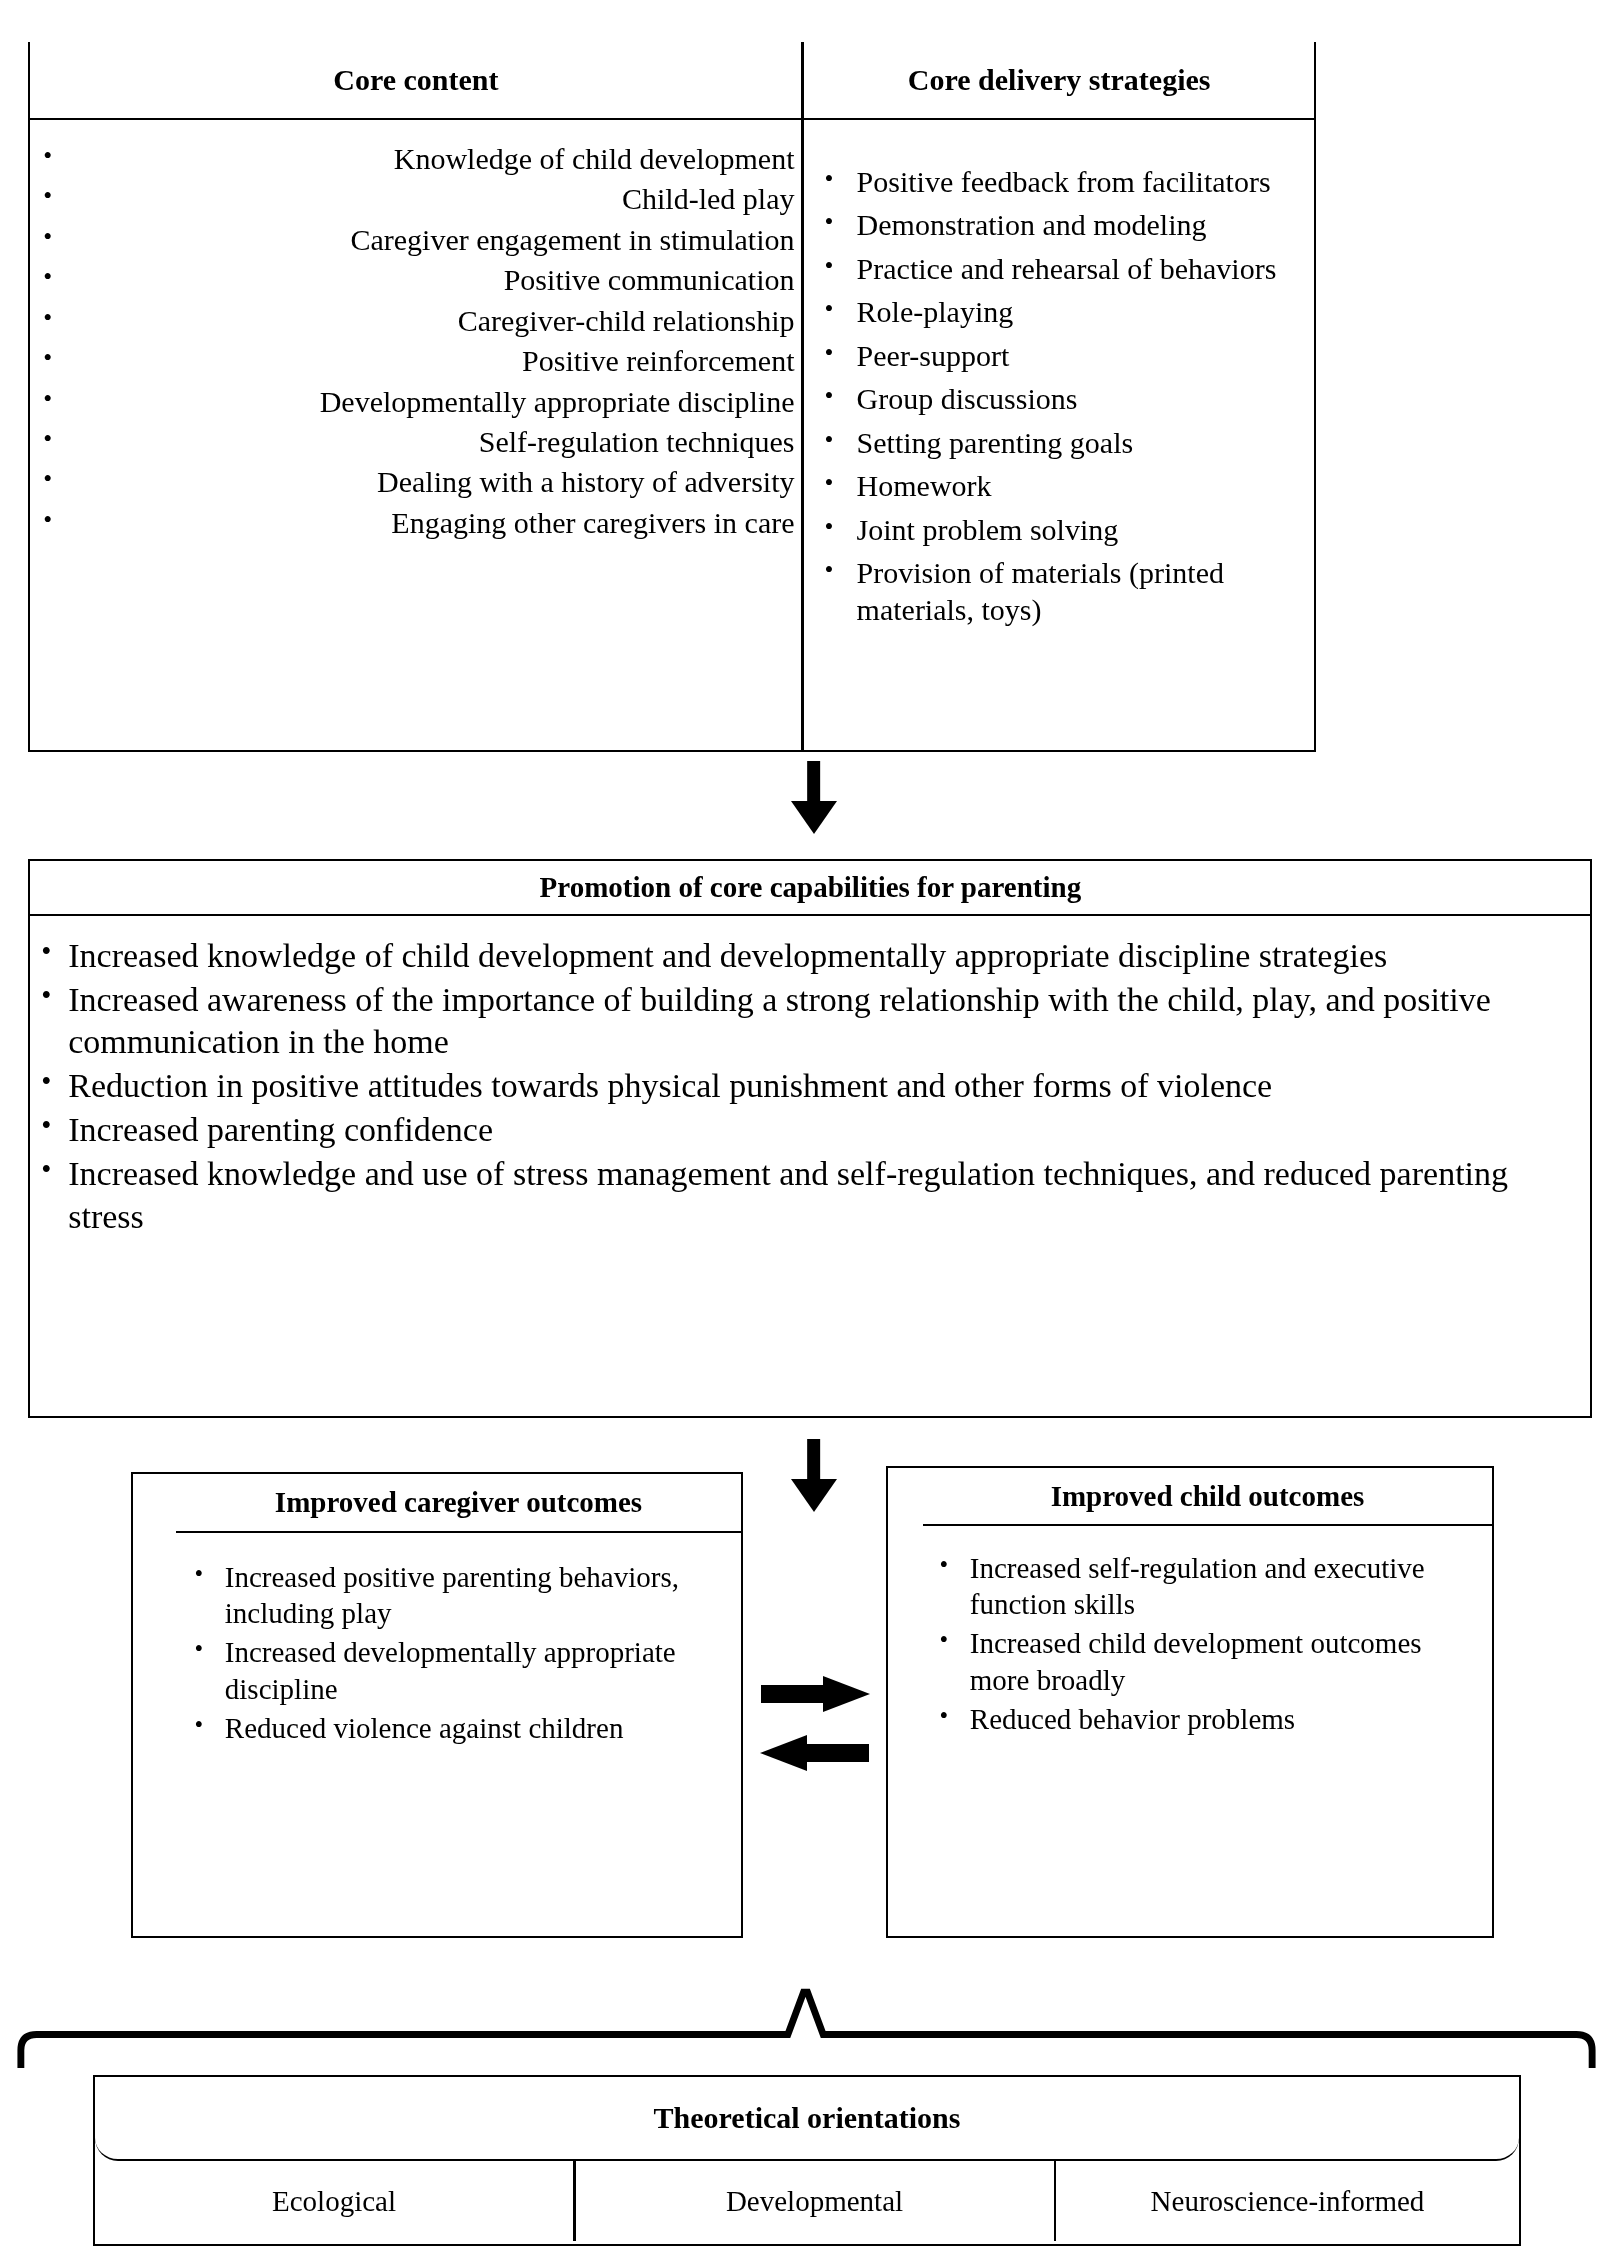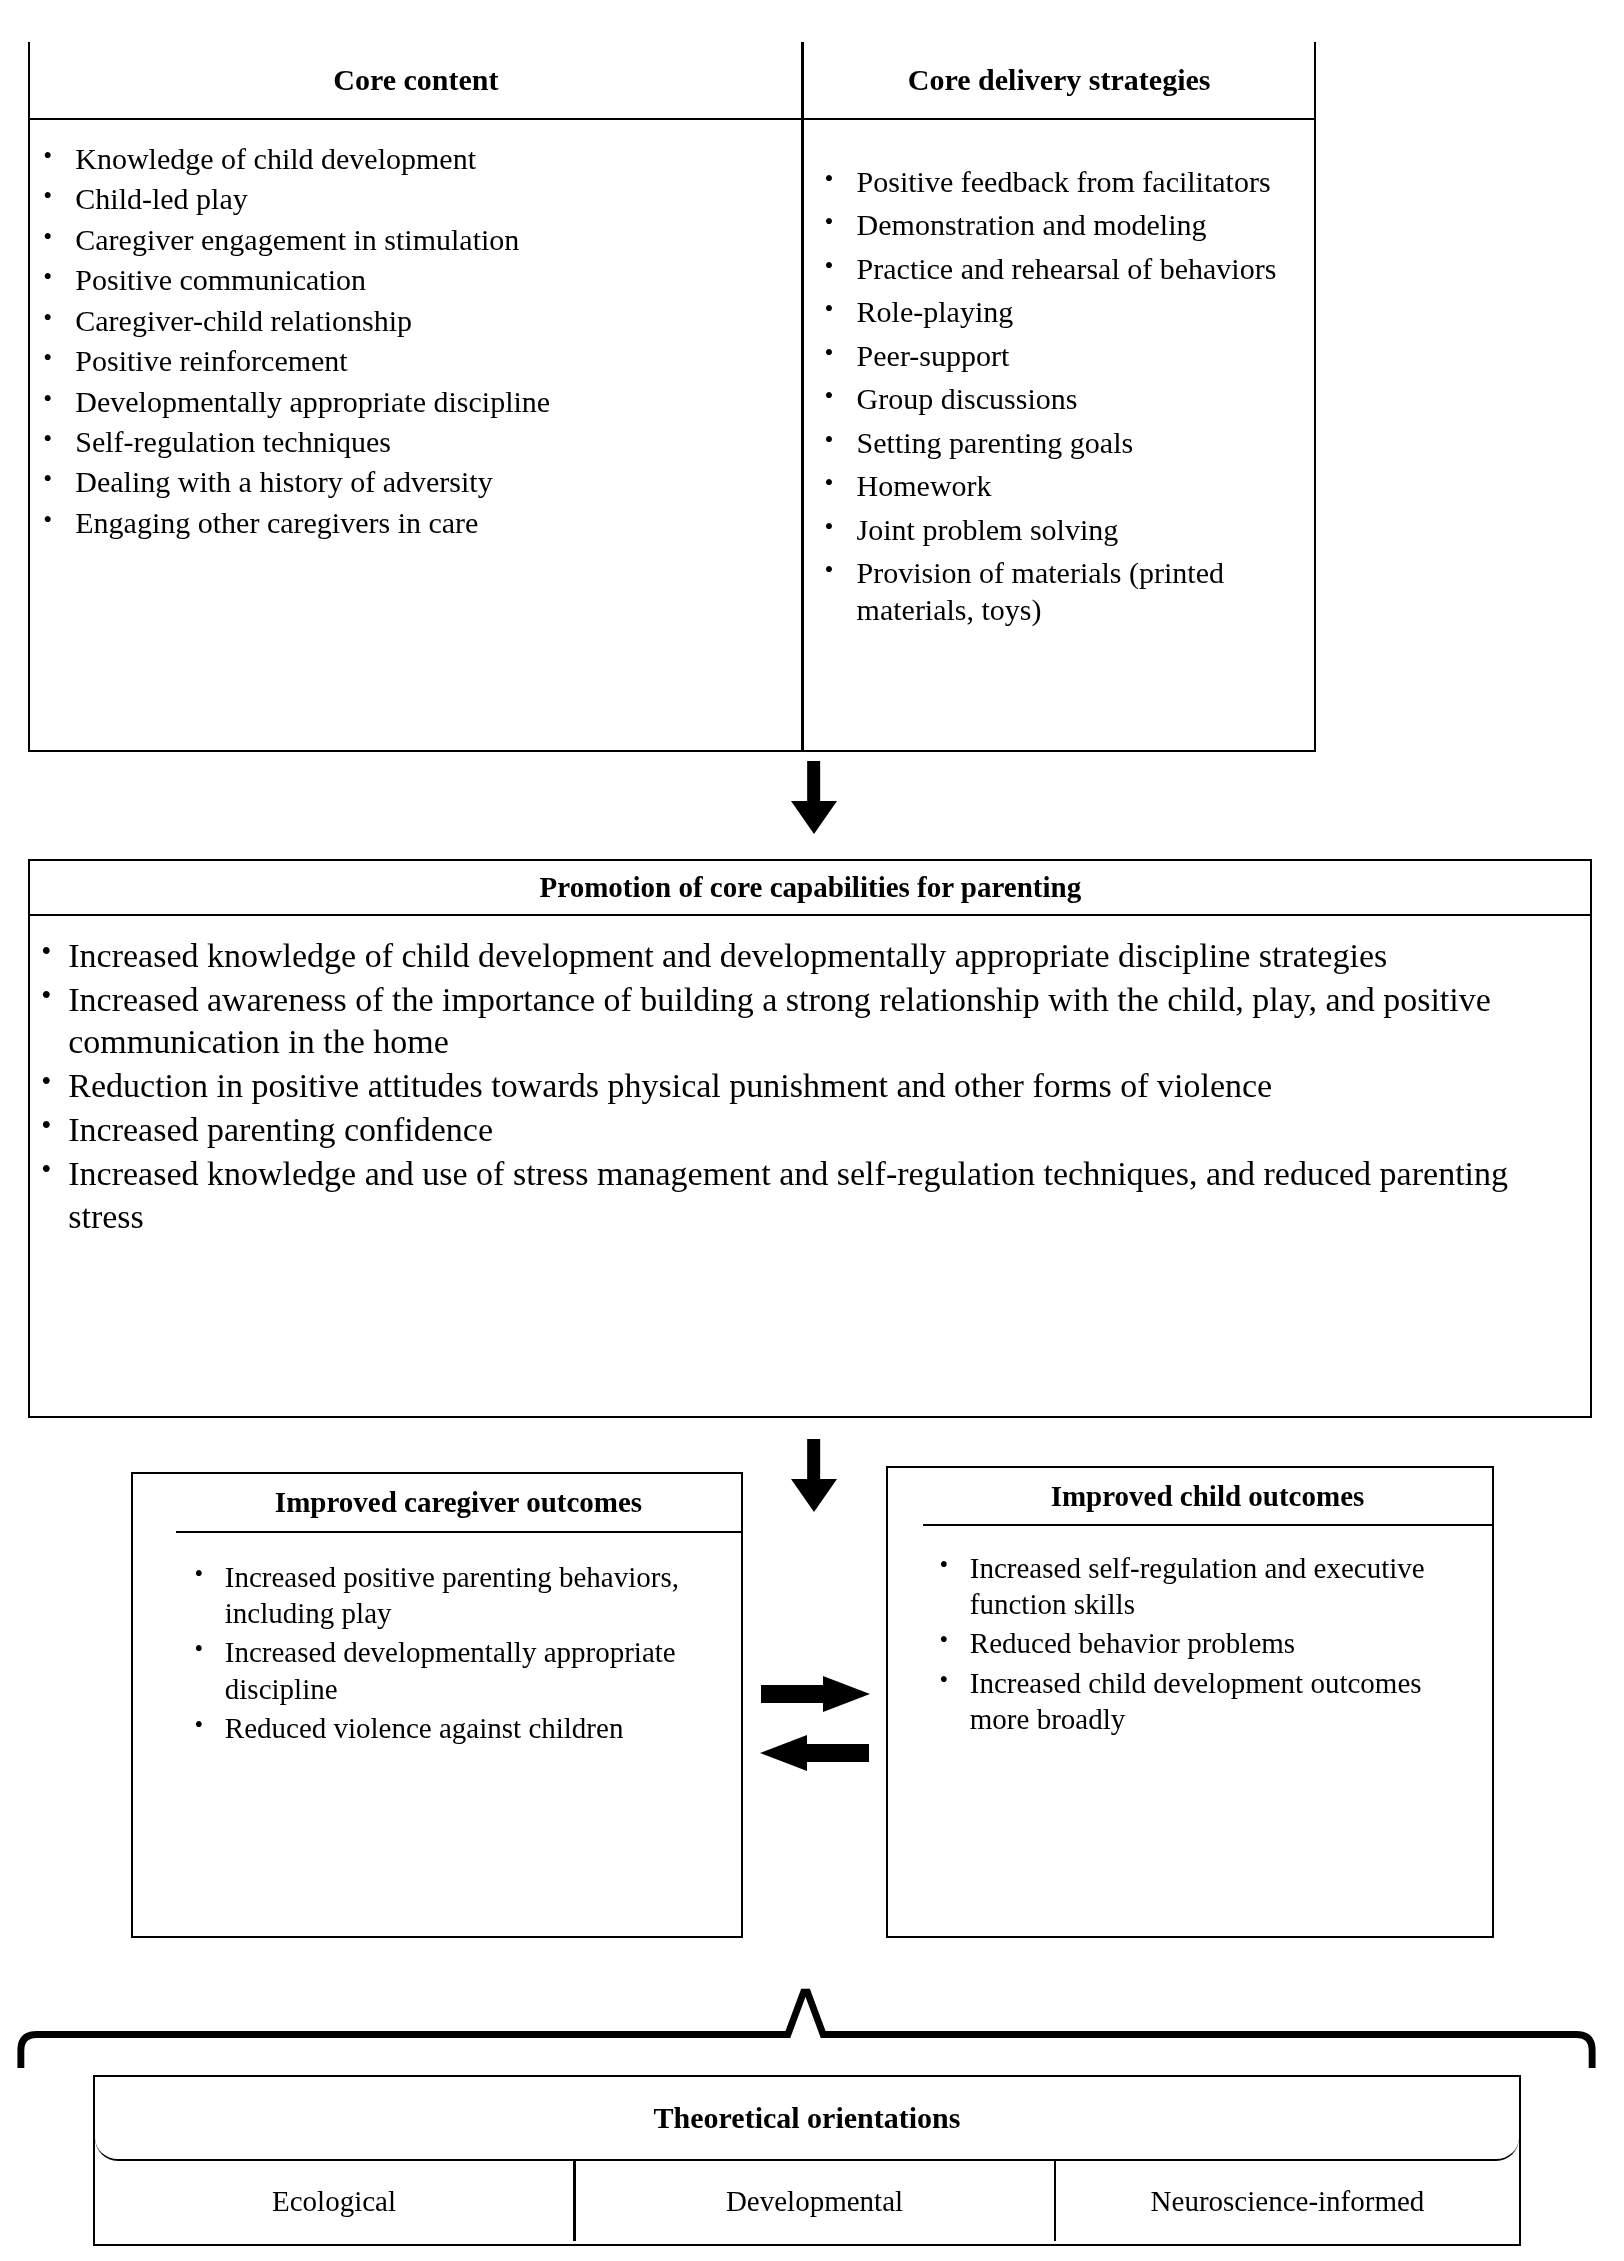--- a/index.html
+++ b/index.html
@@ -77,21 +77,21 @@
   }
   #tt-hdr-left  { width: 771px; }
   #tt-hdr-div   { width: 2.5px; background: #000; }
   #tt-hdr-right { flex: 1; }
 
   #top-table .body-row {
     position: relative;
     height: calc(100% - 78px);
     display: flex;
   }
-  #tt-body-left  { width: 771px; box-sizing: border-box; padding: 20.6px 6.9px 0 6.9px; }
+  #tt-body-left  { width: 771px; box-sizing: border-box; padding: 20.6px 6.9px 0 6.9px; text-align: right; }
   #tt-body-div   { width: 2.5px; background: #000; }
   #tt-body-right { flex: 1; box-sizing: border-box; padding: 44px 6.9px 0 14.7px; }
   #tt-body-left ul.bl, #tt-body-right ul.bl { font-size: 30px; line-height: 1.22; }
   #tt-body-left ul.bl > li  { margin-bottom: 3.9px; }
   #tt-body-right ul.bl > li { margin-bottom: 6.9px; }
 
   
   .arrow-down { position: absolute; }
   .arrow-down .shaft {
     position: absolute; left: 50%; transform: translateX(-50%);
@@ -252,22 +252,22 @@
       <li>Reduced violence against children</li>
     </ul>
   </div>
 </div>
 
 <div class="box framed" id="child-box">
   <div class="hdr">Improved child outcomes</div>
   <div class="body">
     <ul class="bl">
       <li>Increased self-regulation and executive function skills</li>
+      <li>Increased child development outcomes more broadly</li>
       <li>Reduced behavior problems</li>
-      <li>Increased child development outcomes more broadly</li>
     </ul>
   </div>
 </div>
 
 <div class="arrow-h" id="arrow-right">
   <div class="shaft"></div>
   <div class="head"></div>
 </div>
 <div class="arrow-h" id="arrow-left">
   <div class="shaft"></div>

